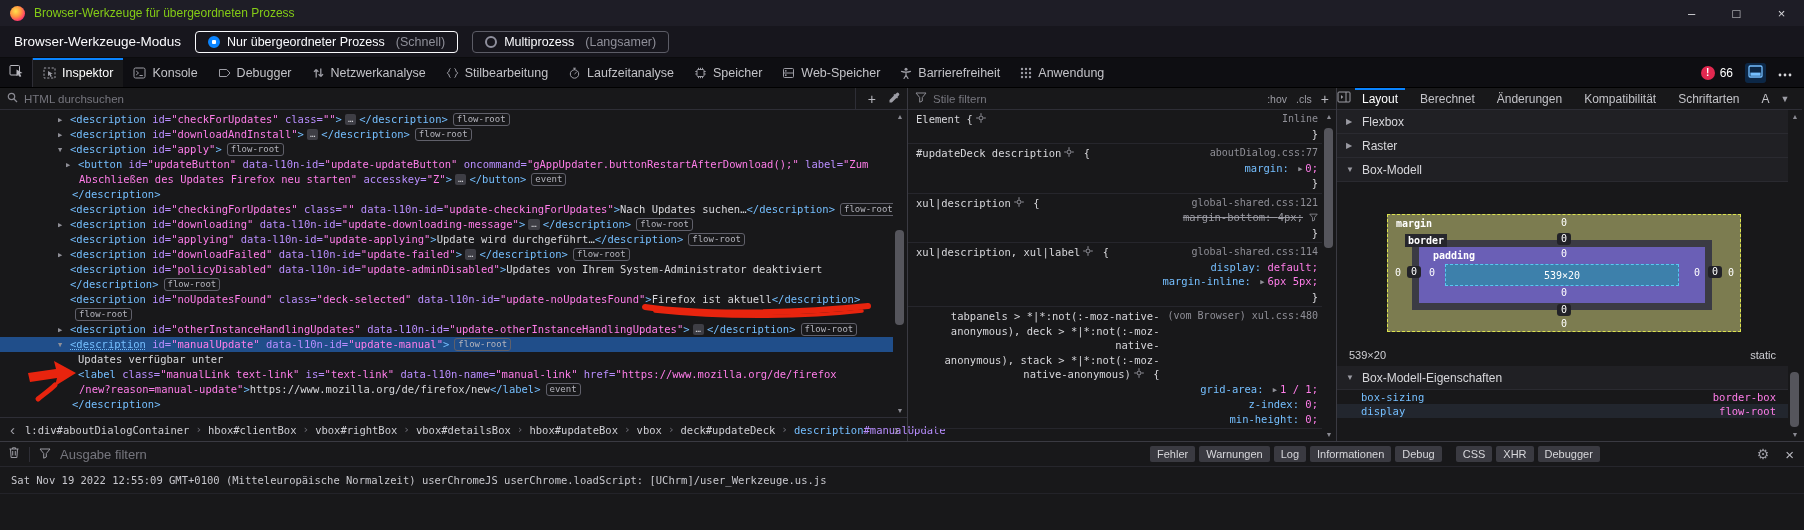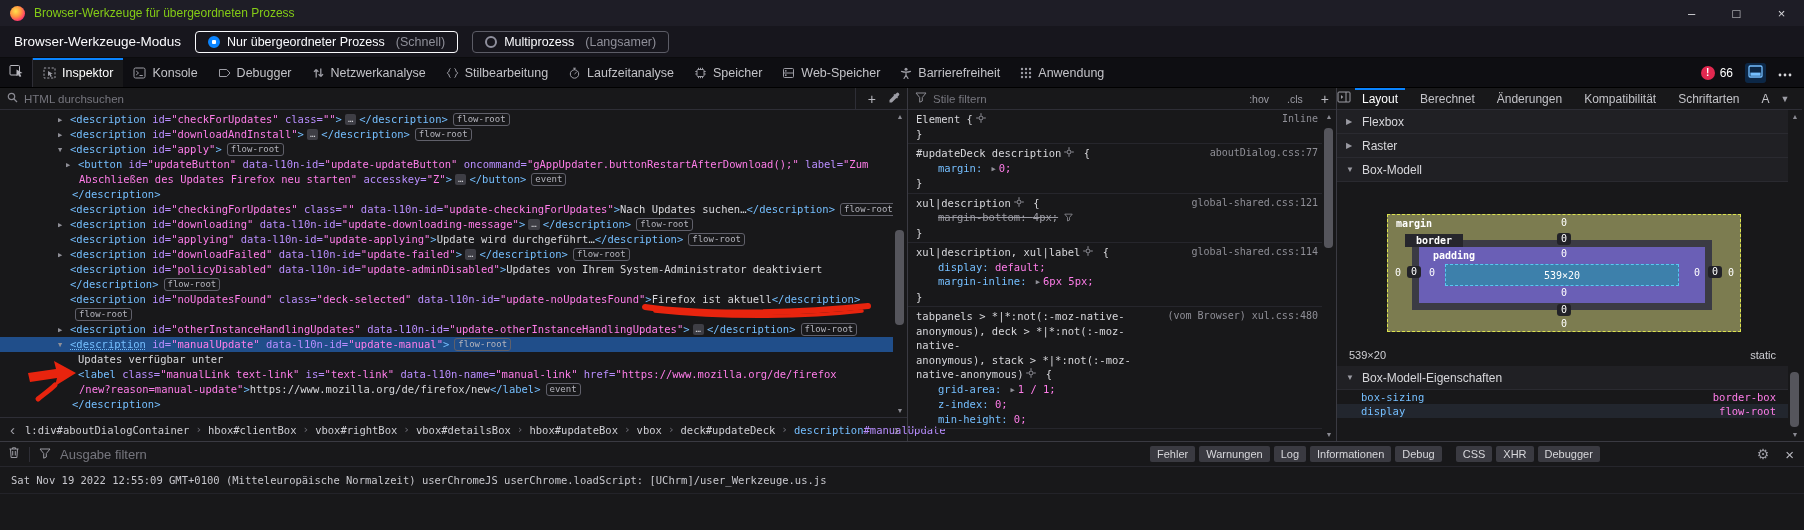--- a/index.html
+++ b/index.html
@@ -73,22 +73,22 @@
   .crumbs{ height:24px; border-top:1px solid #2e2e36; display:flex; align-items:center;
            font:10.5px "DejaVu Sans Mono",monospace; color:#cfcfd5; padding:0 6px; position:relative; flex:none; }
   .crumb-nav{ font-family:"Liberation Sans",sans-serif; font-size:15px; color:#a0a0a8; padding:0 4px; }
   .crumb-next{ position:absolute; right:4px; }
   .crumb{ padding:0 6px; }
   .crumb-sep{ color:#6f6f78; font-size:11px; }
   .crumb.sel .ctag{ color:#75bfff; } .crumb.sel .cid{ color:#b98eff; }
 
   
   .rules-panel{ width:429px; border-right:1px solid #3a3a42; display:flex; flex-direction:column; }
-  .rules-tools{ margin-left:auto; display:flex; align-items:center; gap:18px; color:#9d9da5; font-size:10.5px; }
-  .rules-body-wrap{ flex:1; position:relative; overflow:hidden; }
+  .rules-tools{ margin-left:auto; display:flex; align-items:center; gap:9px; color:#9d9da5; font-size:10.5px; }
+  .rules-body-wrap{ flex:1; position:relative; overflow:hidden;text-align:right; }
   .rules-body{ position:absolute; inset:0 14px 0 0; font:10.5px "DejaVu Sans Mono",monospace; line-height:14.5px; overflow:hidden; }
   .rule{ border-bottom:1px solid #26262c; padding:2px 4px 2px 8px; }
   .rule-head{ display:flex; align-items:flex-start; }
   .rule-sel{ color:#d7d7db; }
   .rule-src{ margin-left:auto; color:#8f8f97; font-size:10px; white-space:nowrap; padding-left:8px; }
   .target-ic{ color:#8f8f97; display:inline-block; margin:0 3px; }
   .decl{ padding-left:22px; }
   .dn{ color:#75bfff; } .dv{ color:#ff7de9; }
   .darr{ color:#8f8f97; font-size:7px; margin:0 3px; vertical-align:1px; }
   .decl.over .dn,.decl.over .dv{ color:#9a9aa2; text-decoration:line-through; }
@@ -111,21 +111,21 @@
   .tri{ color:#9a9aa2; font-size:8px; width:9px; display:inline-block; }
 
   .bm-area{ position:relative; height:164px; font:10px "DejaVu Sans Mono",monospace; color:#fff; }
   .bm-margin{ position:absolute; left:50px; top:32px; width:354px; height:118px; background:#7c7c50;
               border:1px dashed #dbe24d; }
   .bm-border{ position:absolute; left:24px; top:25px; right:28px; bottom:21px; background:#3b3b44; }
   .bm-padding{ position:absolute; left:7px; top:7px; right:7px; bottom:7px; background:#6a5fb6; }
   .bm-content{ position:absolute; left:26px; right:26px; top:50%; transform:translateY(-50%); height:22px;
                background:#3d80ab; border:1px dashed #58c9f2; display:flex; align-items:center; justify-content:center; }
   .bm-lab{ position:absolute;font-weight:bold; }
-  .lab-border{ background:#26262c; padding:0 11px; line-height:13px; z-index:2; }
+  .lab-border{ background:#26262c; padding:0 3px; line-height:13px; z-index:2; }
   .bm-val{ position:absolute; transform:translate(-50%,0); }
   .bm-pill{ background:#222228; border-radius:3px; padding:0 4px; line-height:12px; z-index:3; }
   .bm-foot{ display:flex; justify-content:space-between; padding:3px 12px 5px; font-size:11px; color:#cfcfd4; }
   .prop{ display:flex; justify-content:space-between; padding:1px 12px 1px 24px; font:10.5px "DejaVu Sans Mono",monospace; }
   .prop.alt{ background:#22262e; }
   .prop .pn{ color:#75bfff; } .prop .pv{ color:#ff7de9; }
 
   
   .console{ height:103px; border-top:1px solid #3a3a42; display:flex; flex-direction:column; background:#18181a; }
   .con-toolbar{ height:25px; display:flex; align-items:center; padding:0 8px; gap:9px;

